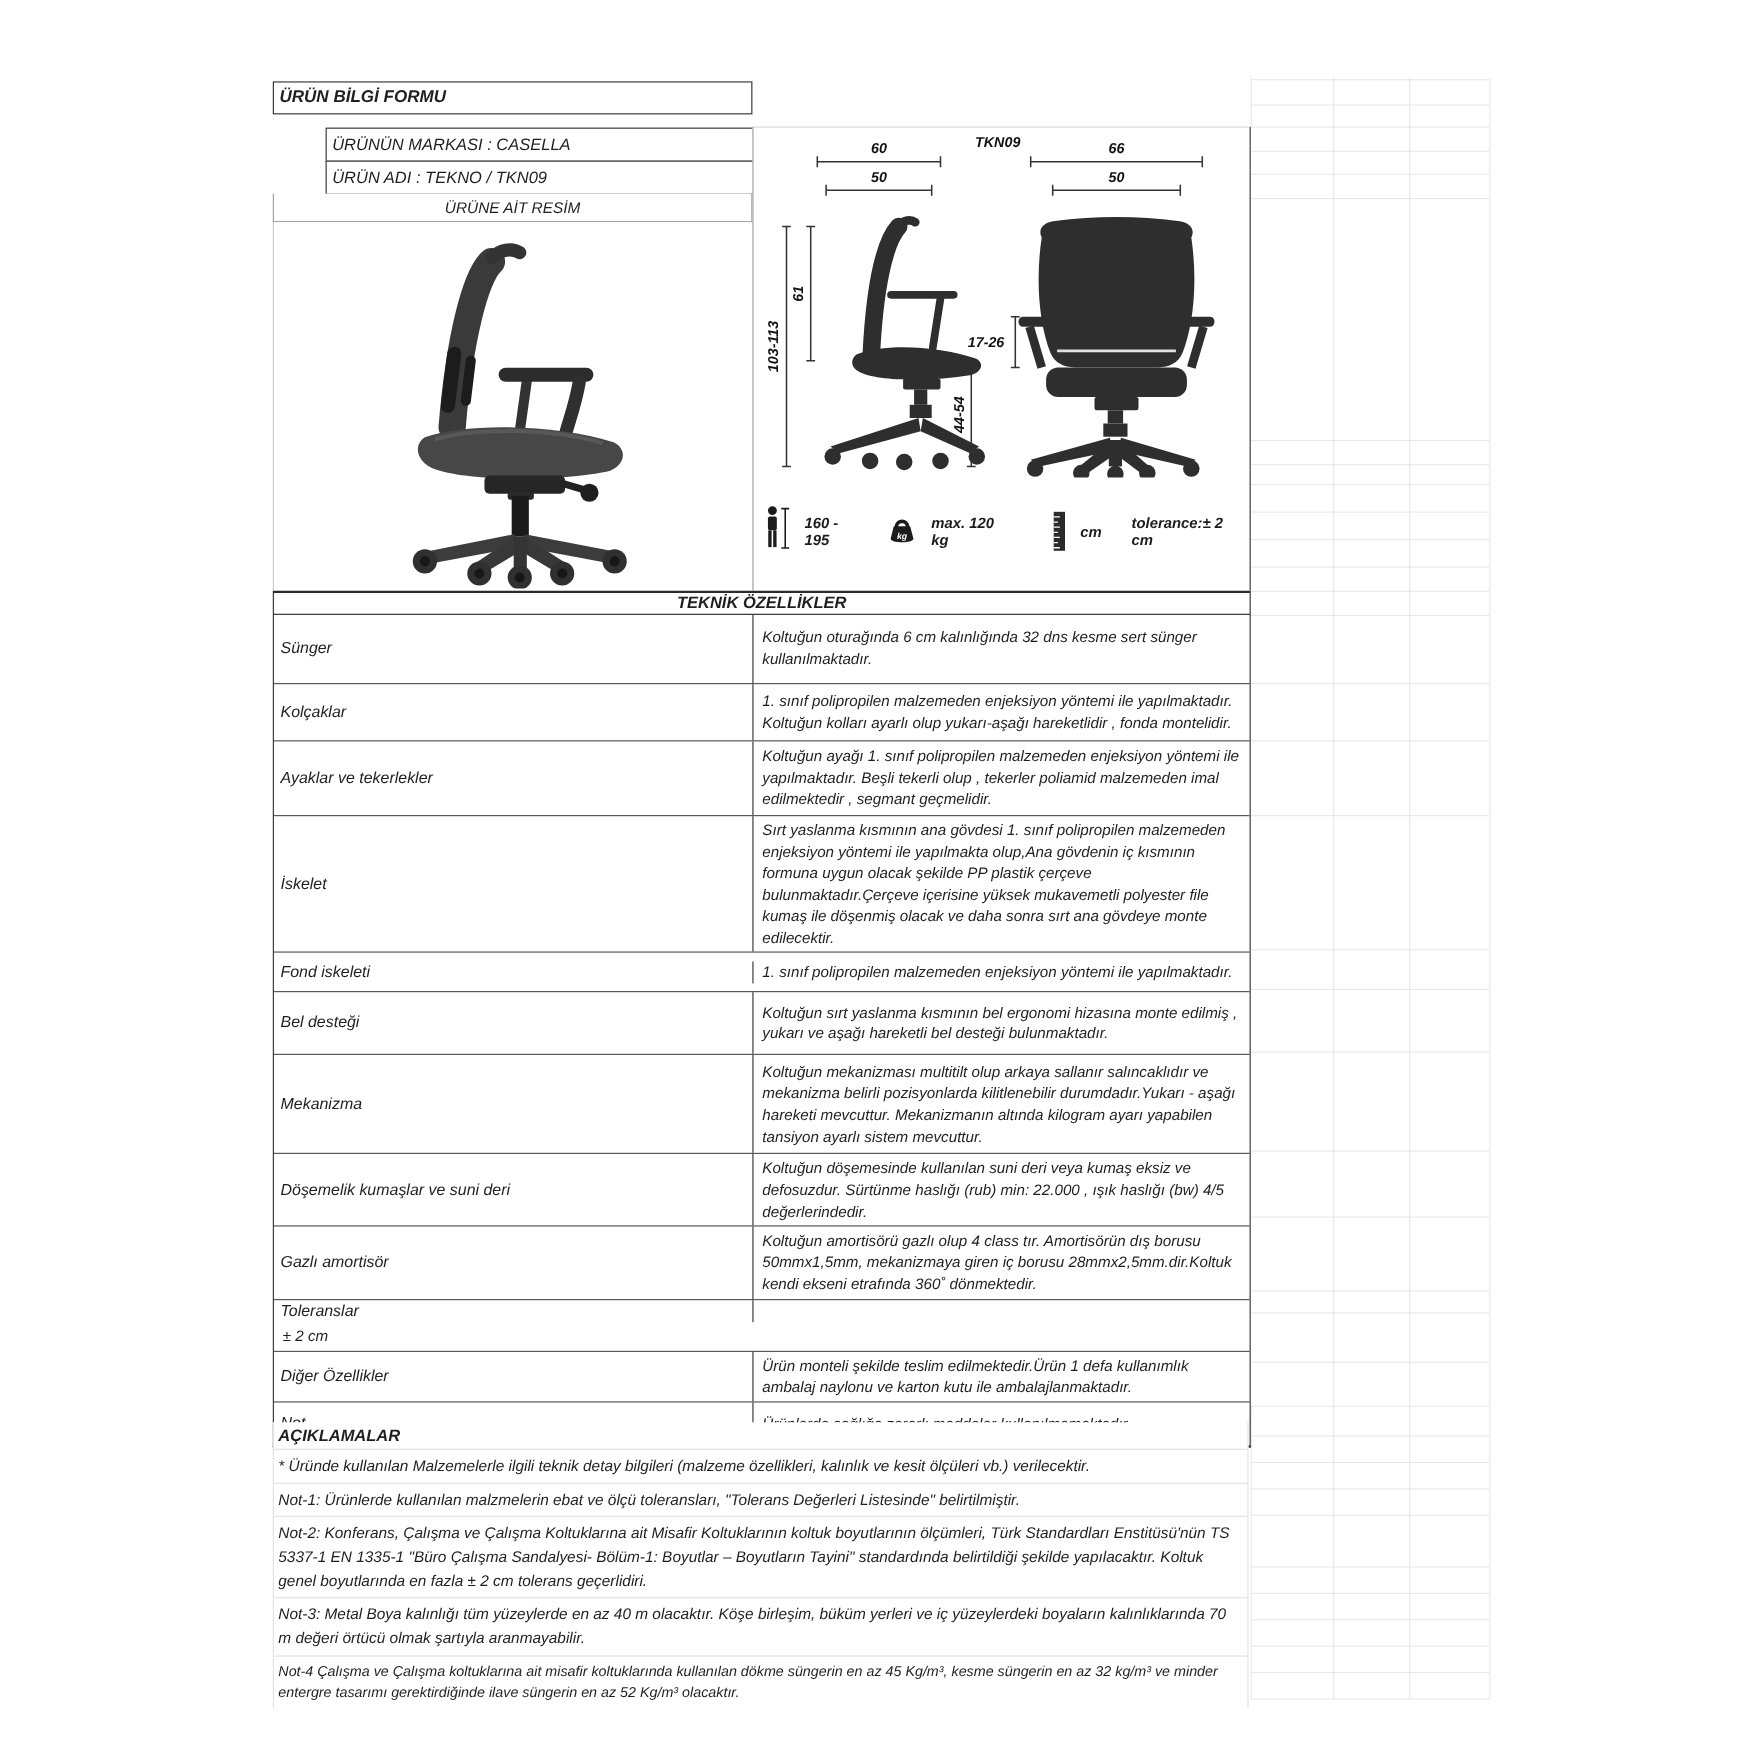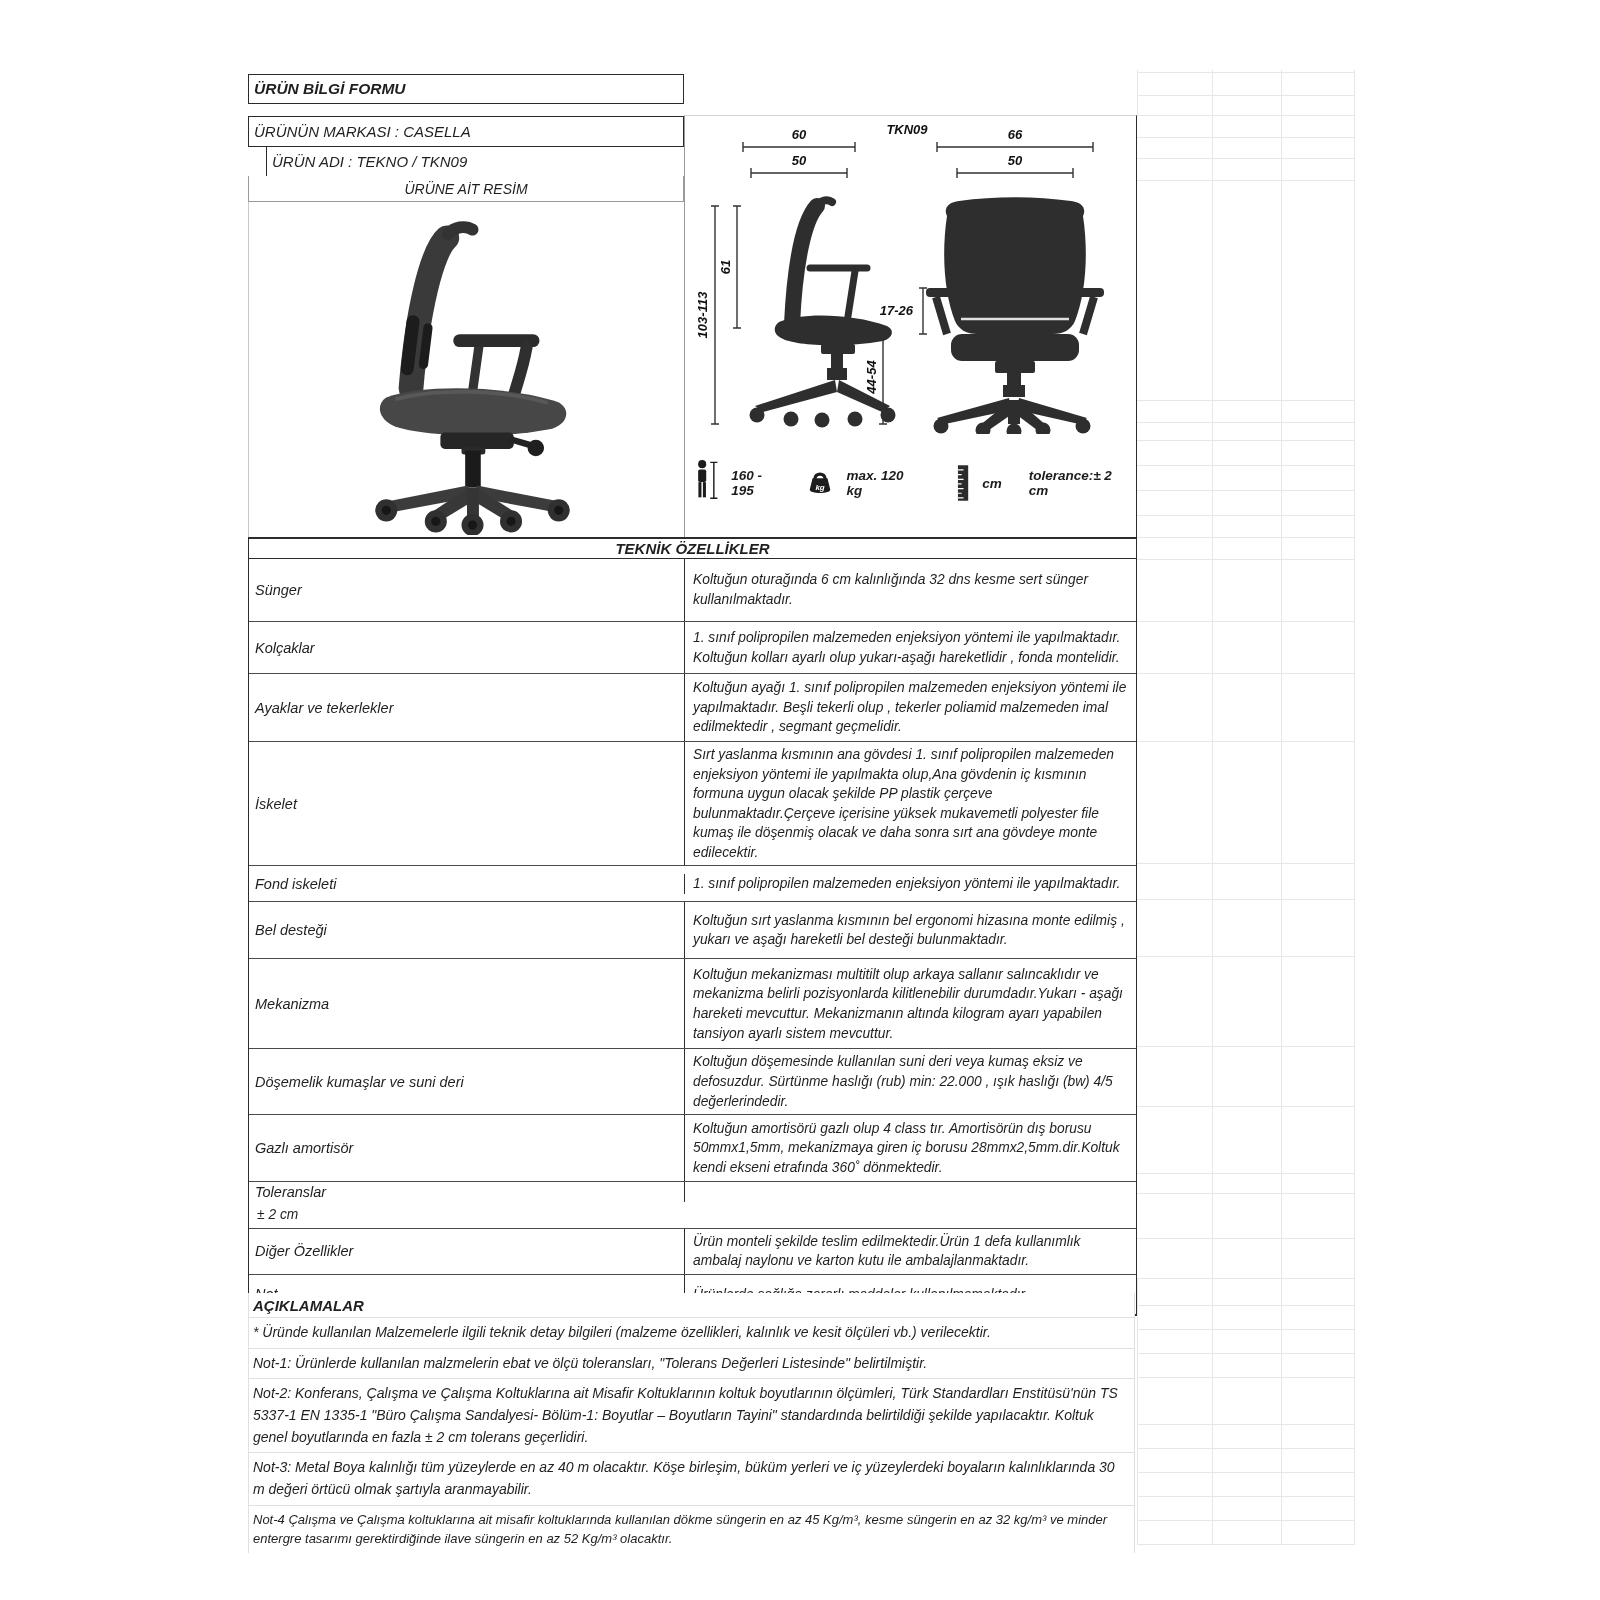--- a/index.html
+++ b/index.html
@@ -11,22 +11,22 @@
 
   
   .gline-v, .gline-h { position:absolute; background:#e7e7e7; z-index:0; }
   .gline-v { width:1px; }
   .gline-h { height:1px; }
 
   
   .title-box { left:248px; top:74px; width:436px; height:30px; border:1.5px solid #2b2b2b;
                font-size:15.5px; font-weight:bold; display:flex; align-items:center; padding-left:5px; background:#fff; }
   .brand-box { left:248px; top:116px; width:436px; height:31px; }
-  .name-box  { left:266px; top:146px; width:436px; height:31px; }
-  .hdr-row { border:1.5px solid #2b2b2b; font-size:15px; display:flex; align-items:center; padding-left:5px; background:#fff; }
+  .name-box  { left:248px; top:146px; width:436px; height:31px; }
+  .hdr-row { border:1.5px solid #2b2b2b; font-size:15px; display:flex; align-items:center; padding-left:5px; background:#fff;margin-left:48px; }
   .caption-box { left:248px; top:176px; width:436px; height:26px; border:1px solid #9a9a9a; border-top:none;
                  font-size:14px; display:flex; align-items:center; justify-content:center; background:#fff; }
 
   .photo-area { left:248px; top:202px; width:436px; height:335px; border-left:1px solid #c9c9c9; background:#fff;
                 display:flex; align-items:center; justify-content:center; }
   .diagram-area { left:684px; top:115px; width:453px; height:422px; border-top:1px solid #d5d5d5;
                   border-left:1px solid #9a9a9a; border-right:1.5px solid #2b2b2b; background:#fff; }
   .dim-text { font-size:13px; font-weight:bold; fill:#111; }
   .dim-line { stroke:#333; stroke-width:1.4; fill:none; }
   .chair-fill { fill:#2e2e2e; }
@@ -296,17 +296,17 @@
       <div class="spec-label">Not</div>
       <div class="spec-value">Ürünlerde sağlığa zararlı maddeler kullanılmamaktadır.</div>
     </div>
   </div>
 
   <div class="abs z1 notes">
     <div class="notes-header">AÇIKLAMALAR</div>
     <div class="note-item">* Üründe kullanılan Malzemelerle ilgili teknik detay bilgileri (malzeme özellikleri, kalınlık ve kesit ölçüleri vb.)  verilecektir.</div>
     <div class="note-item">Not-1: Ürünlerde kullanılan malzmelerin ebat ve ölçü toleransları, "Tolerans Değerleri Listesinde" belirtilmiştir.</div>
     <div class="note-item">Not-2: Konferans, Çalışma ve Çalışma Koltuklarına ait  Misafir Koltuklarının koltuk boyutlarının ölçümleri, Türk Standardları Enstitüsü'nün TS 5337-1 EN 1335-1 "Büro Çalışma Sandalyesi- Bölüm-1: Boyutlar – Boyutların Tayini" standardında belirtildiği şekilde yapılacaktır. Koltuk genel boyutlarında en fazla ± 2 cm tolerans geçerlidiri.</div>
-    <div class="note-item">Not-3: Metal Boya kalınlığı tüm yüzeylerde en az 40 m  olacaktır. Köşe birleşim, büküm yerleri ve iç yüzeylerdeki boyaların kalınlıklarında 30 m değeri örtücü olmak şartıyla aranmayabilir.</div>
+    <div class="note-item">Not-3: Metal Boya kalınlığı tüm yüzeylerde en az 40 m  olacaktır. Köşe birleşim, büküm yerleri ve iç yüzeylerdeki boyaların kalınlıklarında 70 m değeri örtücü olmak şartıyla aranmayabilir.</div>
     <div class="note-item small">Not-4 Çalışma ve Çalışma koltuklarına ait misafir koltuklarında kullanılan dökme süngerin en az 45 Kg/m³, kesme süngerin en az 32 kg/m³ ve minder entergre tasarımı gerektirdiğinde ilave süngerin en az 52 Kg/m³ olacaktır.</div>
   </div>
 
 </div>
 
 </body></html>

